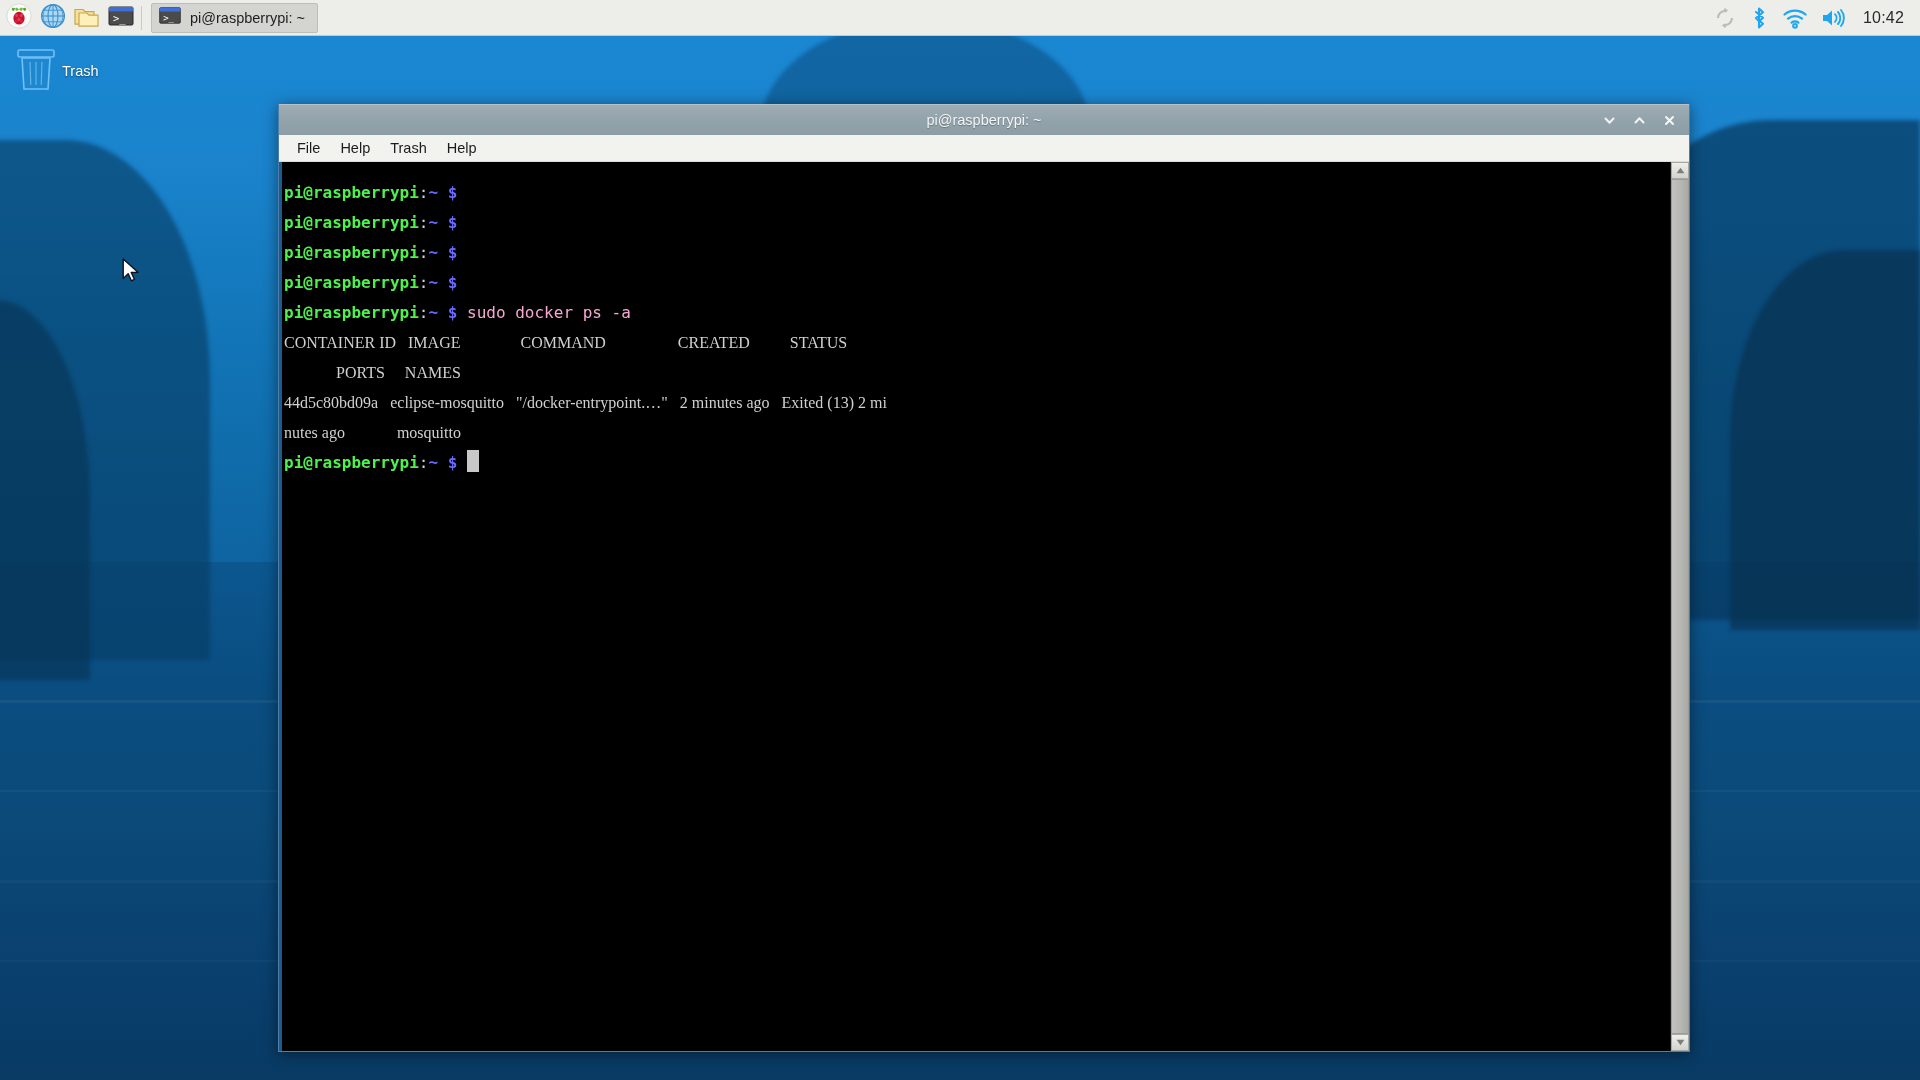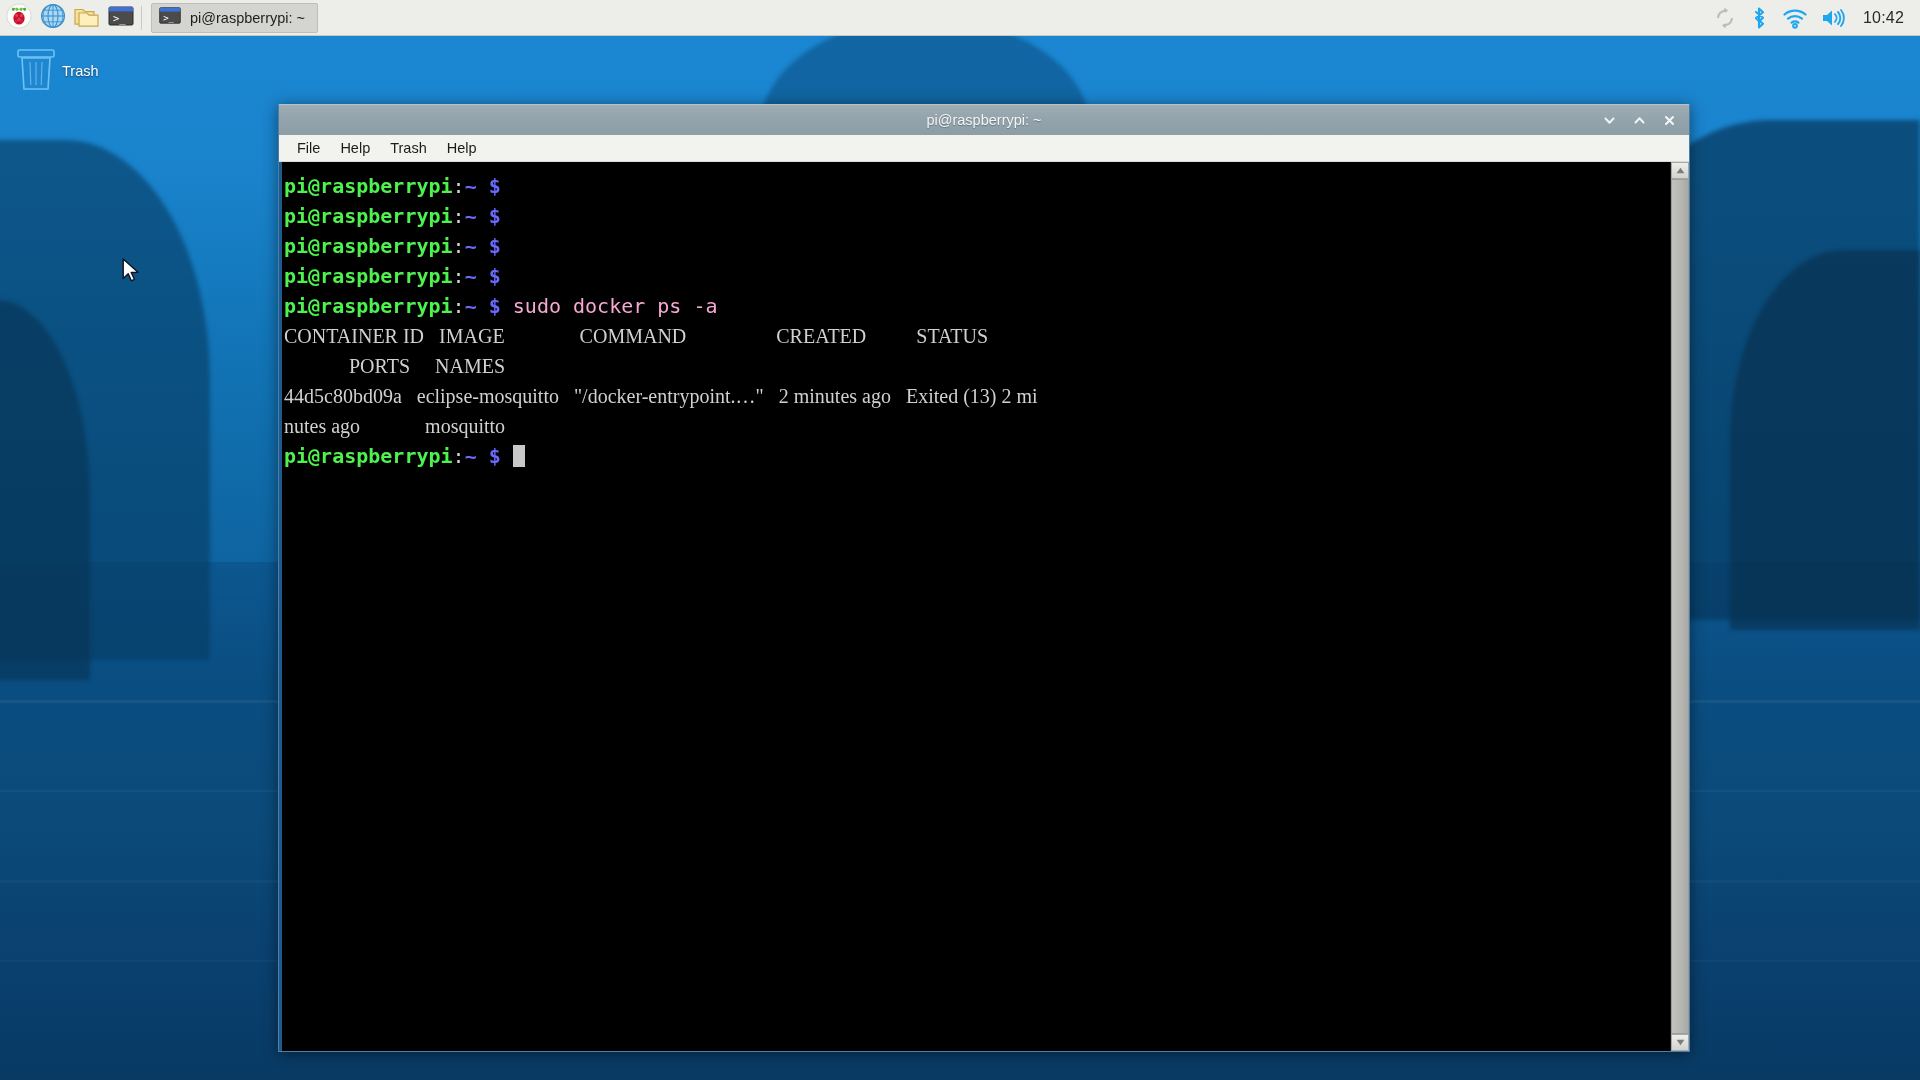--- a/index.html
+++ b/index.html
@@ -196,23 +196,23 @@
 
   #terminal-body {
     flex:1;
     background:#000000;
     display:flex;
     overflow:hidden;
     border-left:3px solid #1c5a8f;
   }
   #term-screen {
     flex:1;
-    padding:9px 0 0 2px;
+    padding:16px 0 0 2px;
     font-family:"DejaVu Sans Mono", "Liberation Mono", monospace;
-    font-size:20px;
+    font-size:16px;
     line-height:30px;
     color:#d0d0d0;
     white-space:pre;
     overflow:hidden;
     letter-spacing:0px;
   }
   .t-user  { color:#4ef24e; font-weight:bold; }
   .t-colon { color:#d0d0d0; }
   .t-path  { color:#6a6aff; font-weight:bold; }
   .t-dollar{ color:#6a6aff; font-weight:bold; }

